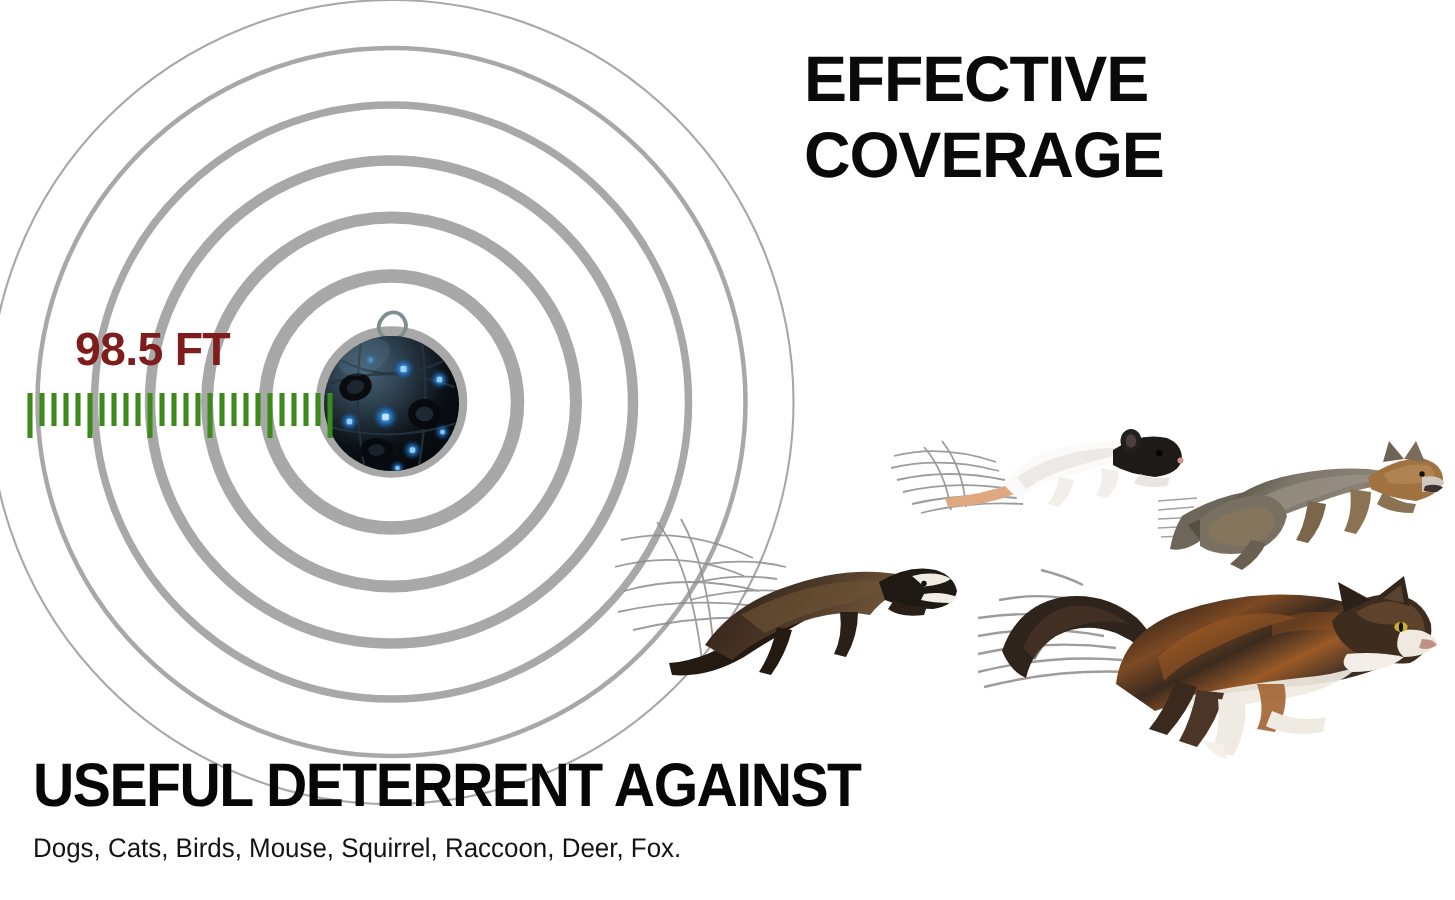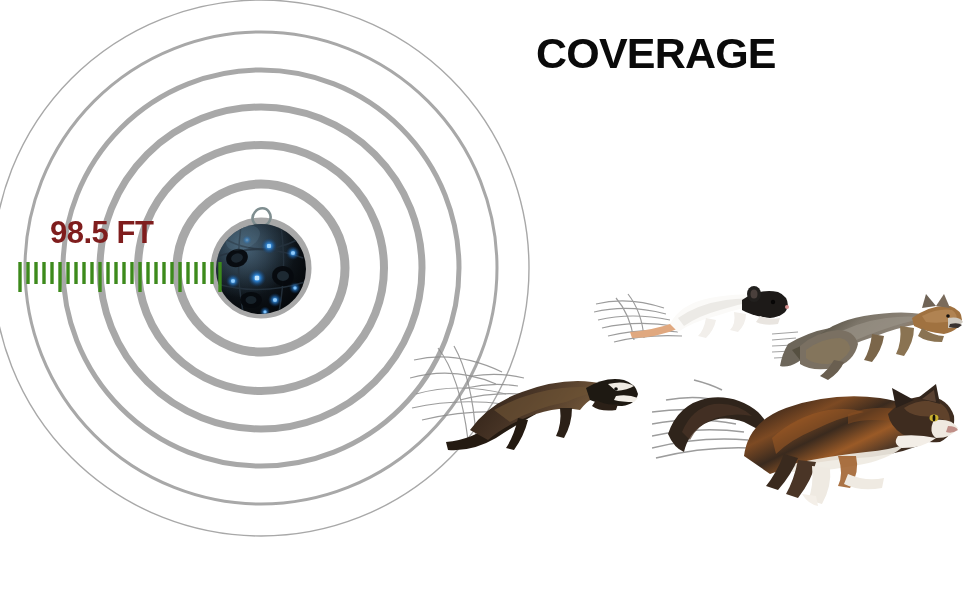--- a/index.html
+++ b/index.html
@@ -258,20 +258,21 @@
         <line x1="170" y1="2" x2="170" y2="24"></line>
         <line x1="178" y1="2" x2="178" y2="24"></line>
         <line x1="186" y1="2" x2="186" y2="24"></line>
         <line x1="194" y1="2" x2="194" y2="24"></line>
         <line x1="202" y1="2" x2="202" y2="32"></line>
       </g>
     </svg>
   </div>
 
   <div id="headline-block">
+    <div class="headline-line">EFFECTIVE</div>
     <div class="headline-line">COVERAGE</div>
   </div>
 
   <svg class="animal" id="animal-weasel" viewBox="0 0 230 110" width="230" height="110" aria-hidden="true">
     <defs>
       <linearGradient id="weaselFur" x1="0" y1="0" x2="1" y2="0.3">
         <stop offset="0%" stop-color="#2a1d13"></stop>
         <stop offset="45%" stop-color="#4a3627"></stop>
         <stop offset="78%" stop-color="#6b5136"></stop>
         <stop offset="100%" stop-color="#2b2118"></stop>
@@ -437,14 +438,18 @@
 
       <path d="M146 82 Q142 102 134 116 L146 120 Q160 102 164 84 Z" fill="#4a3526"></path>
       <path d="M160 88 Q162 108 156 122 L170 126 Q180 108 178 90 Z" fill="#efeae2"></path>
       <path d="M132 76 Q124 96 114 108 L126 112 Q140 96 146 80 Z" fill="#3a2a1e"></path>
       <path d="M186 78 Q192 96 186 108 L198 110 Q208 94 204 78 Z" fill="#9c5a25" opacity="0.85"></path>
       <path d="M196 96 Q214 104 232 100 L230 110 Q208 114 192 106 Z" fill="#efeae2"></path>
       <path d="M150 116 Q156 126 166 128 L164 118 Z" fill="#f4efe8"></path>
     </g>
   </svg>
 
+  <div id="bottom-block">
+    <div id="bottom-heading">USEFUL DETERRENT AGAINST</div>
+    <div id="bottom-sub">Dogs, Cats, Birds, Mouse, Squirrel, Raccoon, Deer, Fox.</div>
+  </div>
 
 </div>
 
 </body></html>

